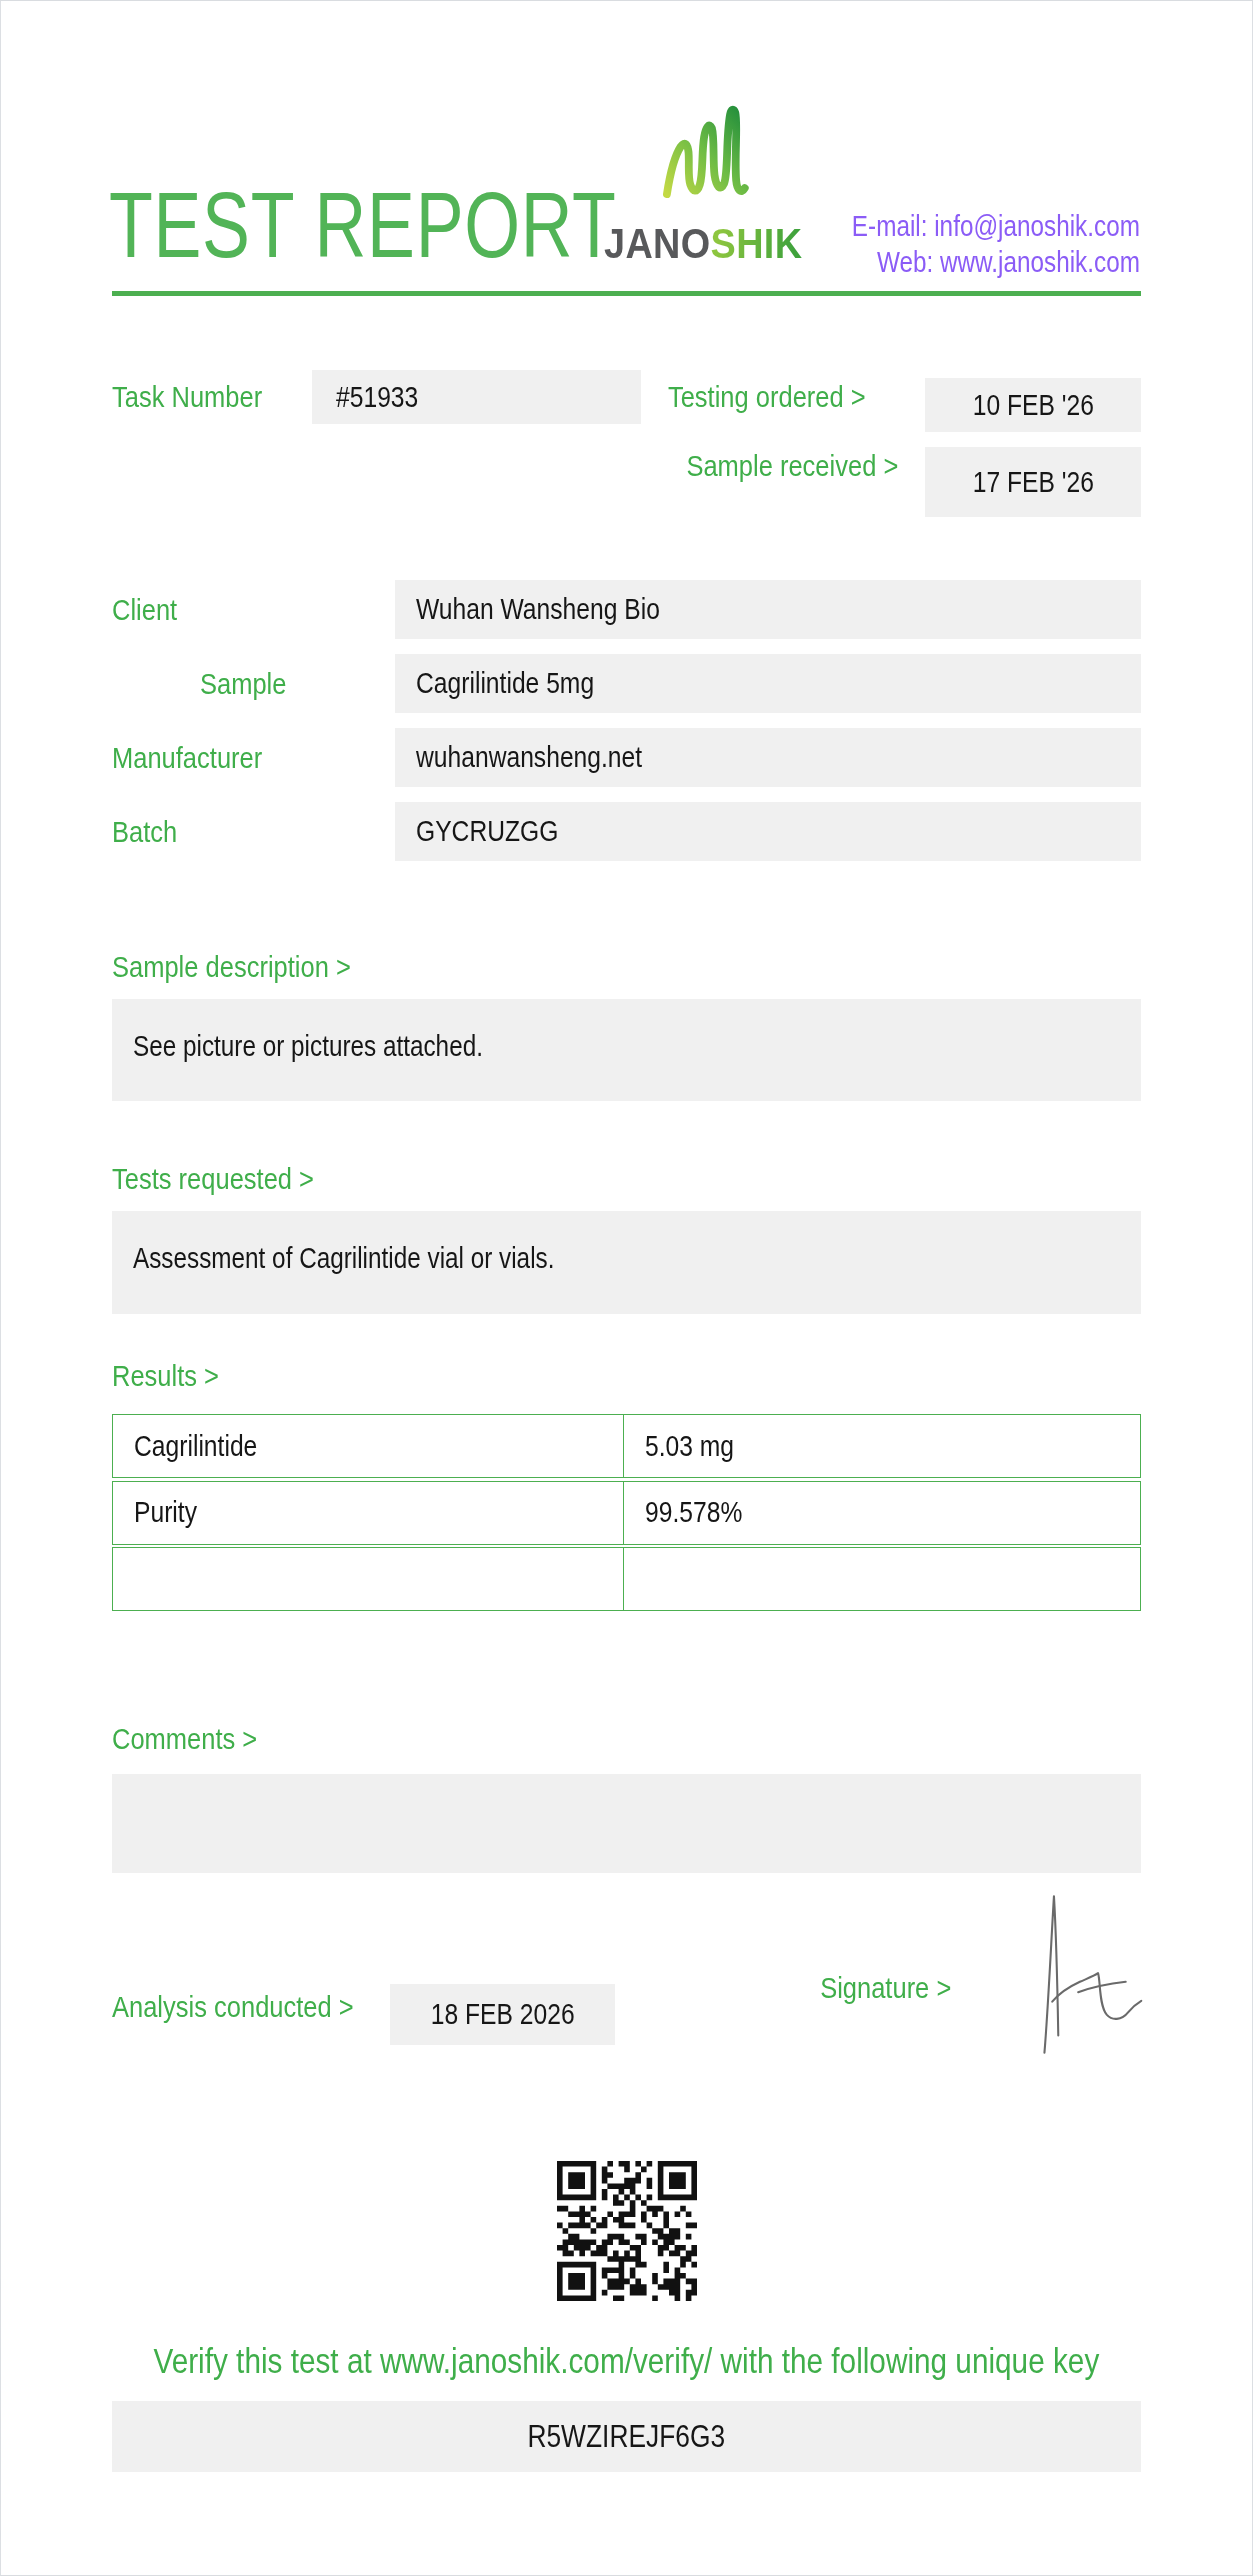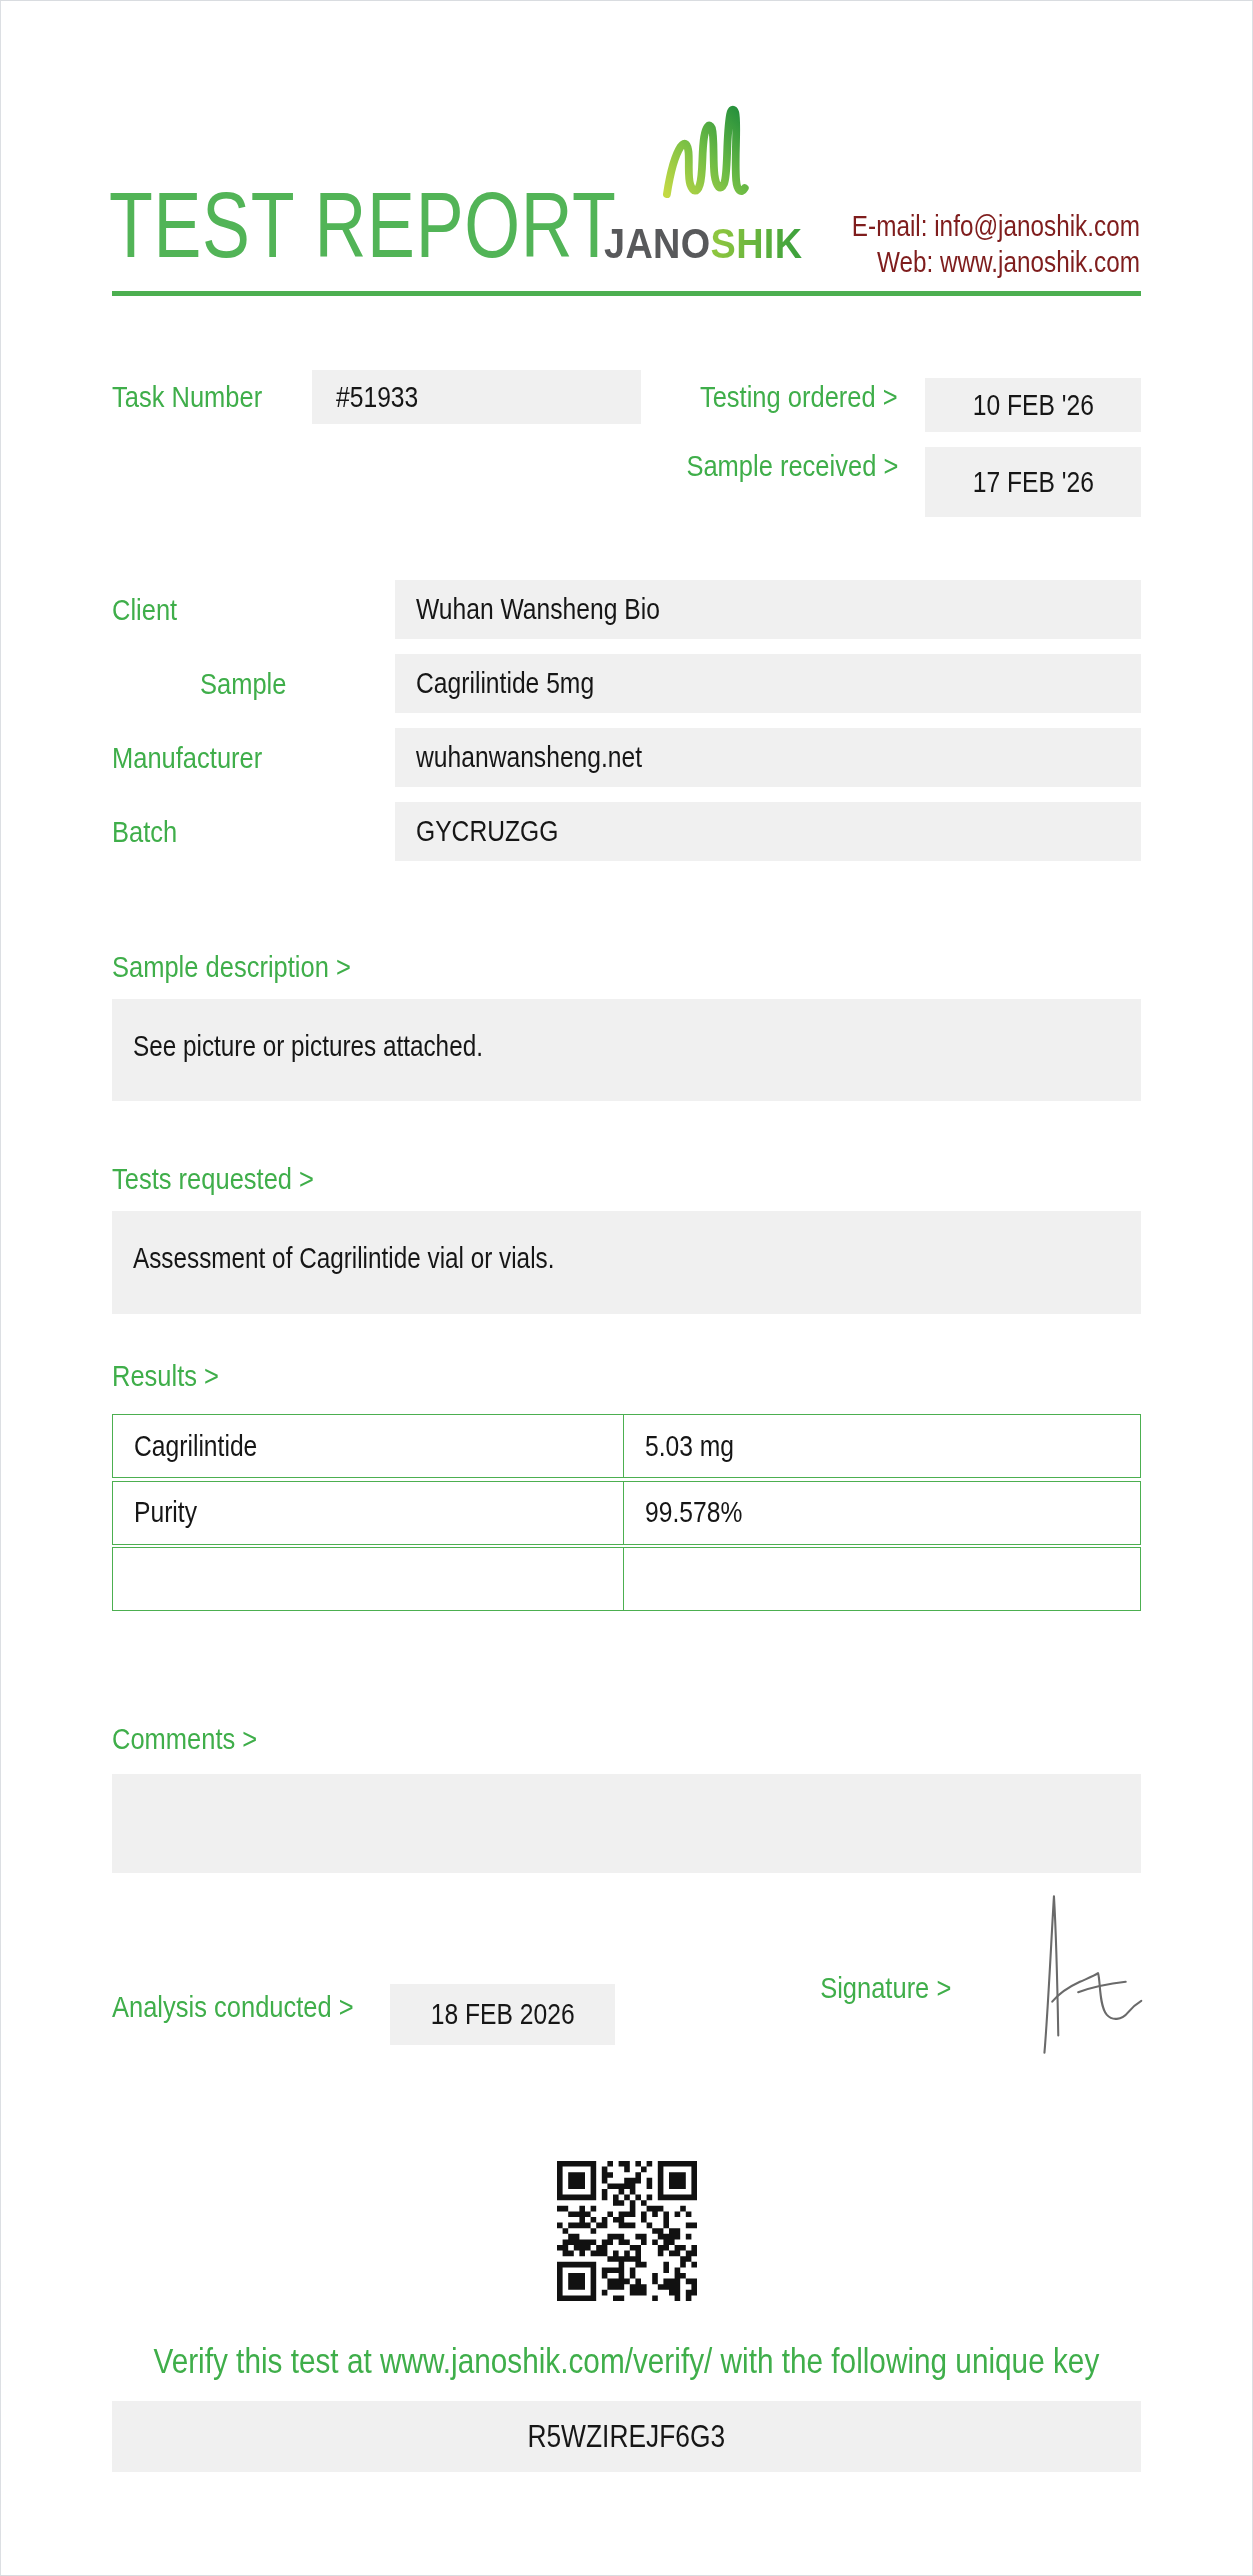--- a/index.html
+++ b/index.html
@@ -20,21 +20,21 @@
   .flex-c{display:flex;align-items:center;justify-content:center;margin-top:8px;}
   
   .title{left:109px;top:179px;font-size:92px;line-height:1.0;font-weight:400;color:#52b457;
          transform:scaleX(.78);transform-origin:left top;letter-spacing:0.9px;white-space:nowrap;}
   .rule{left:112px;top:291px;width:1029px;height:5.2px;background:#4caf50;}
   .wordmark{left:604px;top:219px;font-size:43px;font-weight:700;letter-spacing:0.4px;
             transform:scaleX(.88);transform-origin:left top;white-space:nowrap;}
   .wm-dark{color:#58595b;}
   .wm-green{background:linear-gradient(100deg,#8ec63f 10%,#3fa23c 90%);
             -webkit-background-clip:text;background-clip:text;color:transparent;}
-  .contact{right:113px;top:208px;text-align:right;color:#7f1d1d;font-size:28.6px;line-height:36px;}
+  .contact{right:113px;top:208px;text-align:right;color:#8b5cf6;font-size:28.6px;line-height:36px;}
   .contact .inner{display:inline-block;transform:scaleX(.85);transform-origin:right top;}
   
   .rtable{left:112px;top:1414px;width:1029px;}
   .rrow{display:flex;border:1.7px solid #4caf50;height:62px;background:#fff;box-sizing:content-box;}
   .rrow + .rrow{margin-top:2.6px;}
   .rcell1{width:511px;border-right:1.7px solid #4caf50;display:flex;align-items:center;padding-left:21px;box-sizing:border-box;}
   .rcell2{flex:1;display:flex;align-items:center;padding-left:21px;box-sizing:border-box;}
   .boxtext-top{padding:31px 0 0 21px;align-items:flex-start;}
   .sig-svg path{fill:none;stroke:#6a6a6a;stroke-width:2.4;stroke-linecap:round;stroke-linejoin:round;}
   .logo-svg path{fill:none;stroke-linecap:round;stroke-linejoin:round;}
@@ -73,21 +73,21 @@
 
   <div class="abs rule"></div>
 
   <div class="abs label flex-l" style="left:112px;top:370px;width:199px;height:54px;">
       <span class="sq">Task Number</span>
     </div>
   <div class="abs graybox" style="left:312px;top:370px;width:329px;height:54px;padding-left:24px;box-sizing:border-box;">
       <span class="sq valtext">#51933</span>
     </div>
 
-  <div class="abs label flex-r" style="left:623px;top:370px;width:275px;height:54px;">
+  <div class="abs label flex-r" style="left:591px;top:370px;width:275px;height:54px;">
       <span class="sq sq-r">Testing ordered &gt;</span>
     </div>
   <div class="abs graybox flex-c" style="left:925px;top:370px;width:216px;height:54px;">
       <span class="sq sq-c valtext">10 FEB '26</span>
     </div>
 
   <div class="abs label flex-r" style="left:623px;top:439px;width:275px;height:54px;">
       <span class="sq sq-r">Sample received &gt;</span>
     </div>
   <div class="abs graybox flex-c" style="left:925px;top:439px;width:216px;height:70px;">

